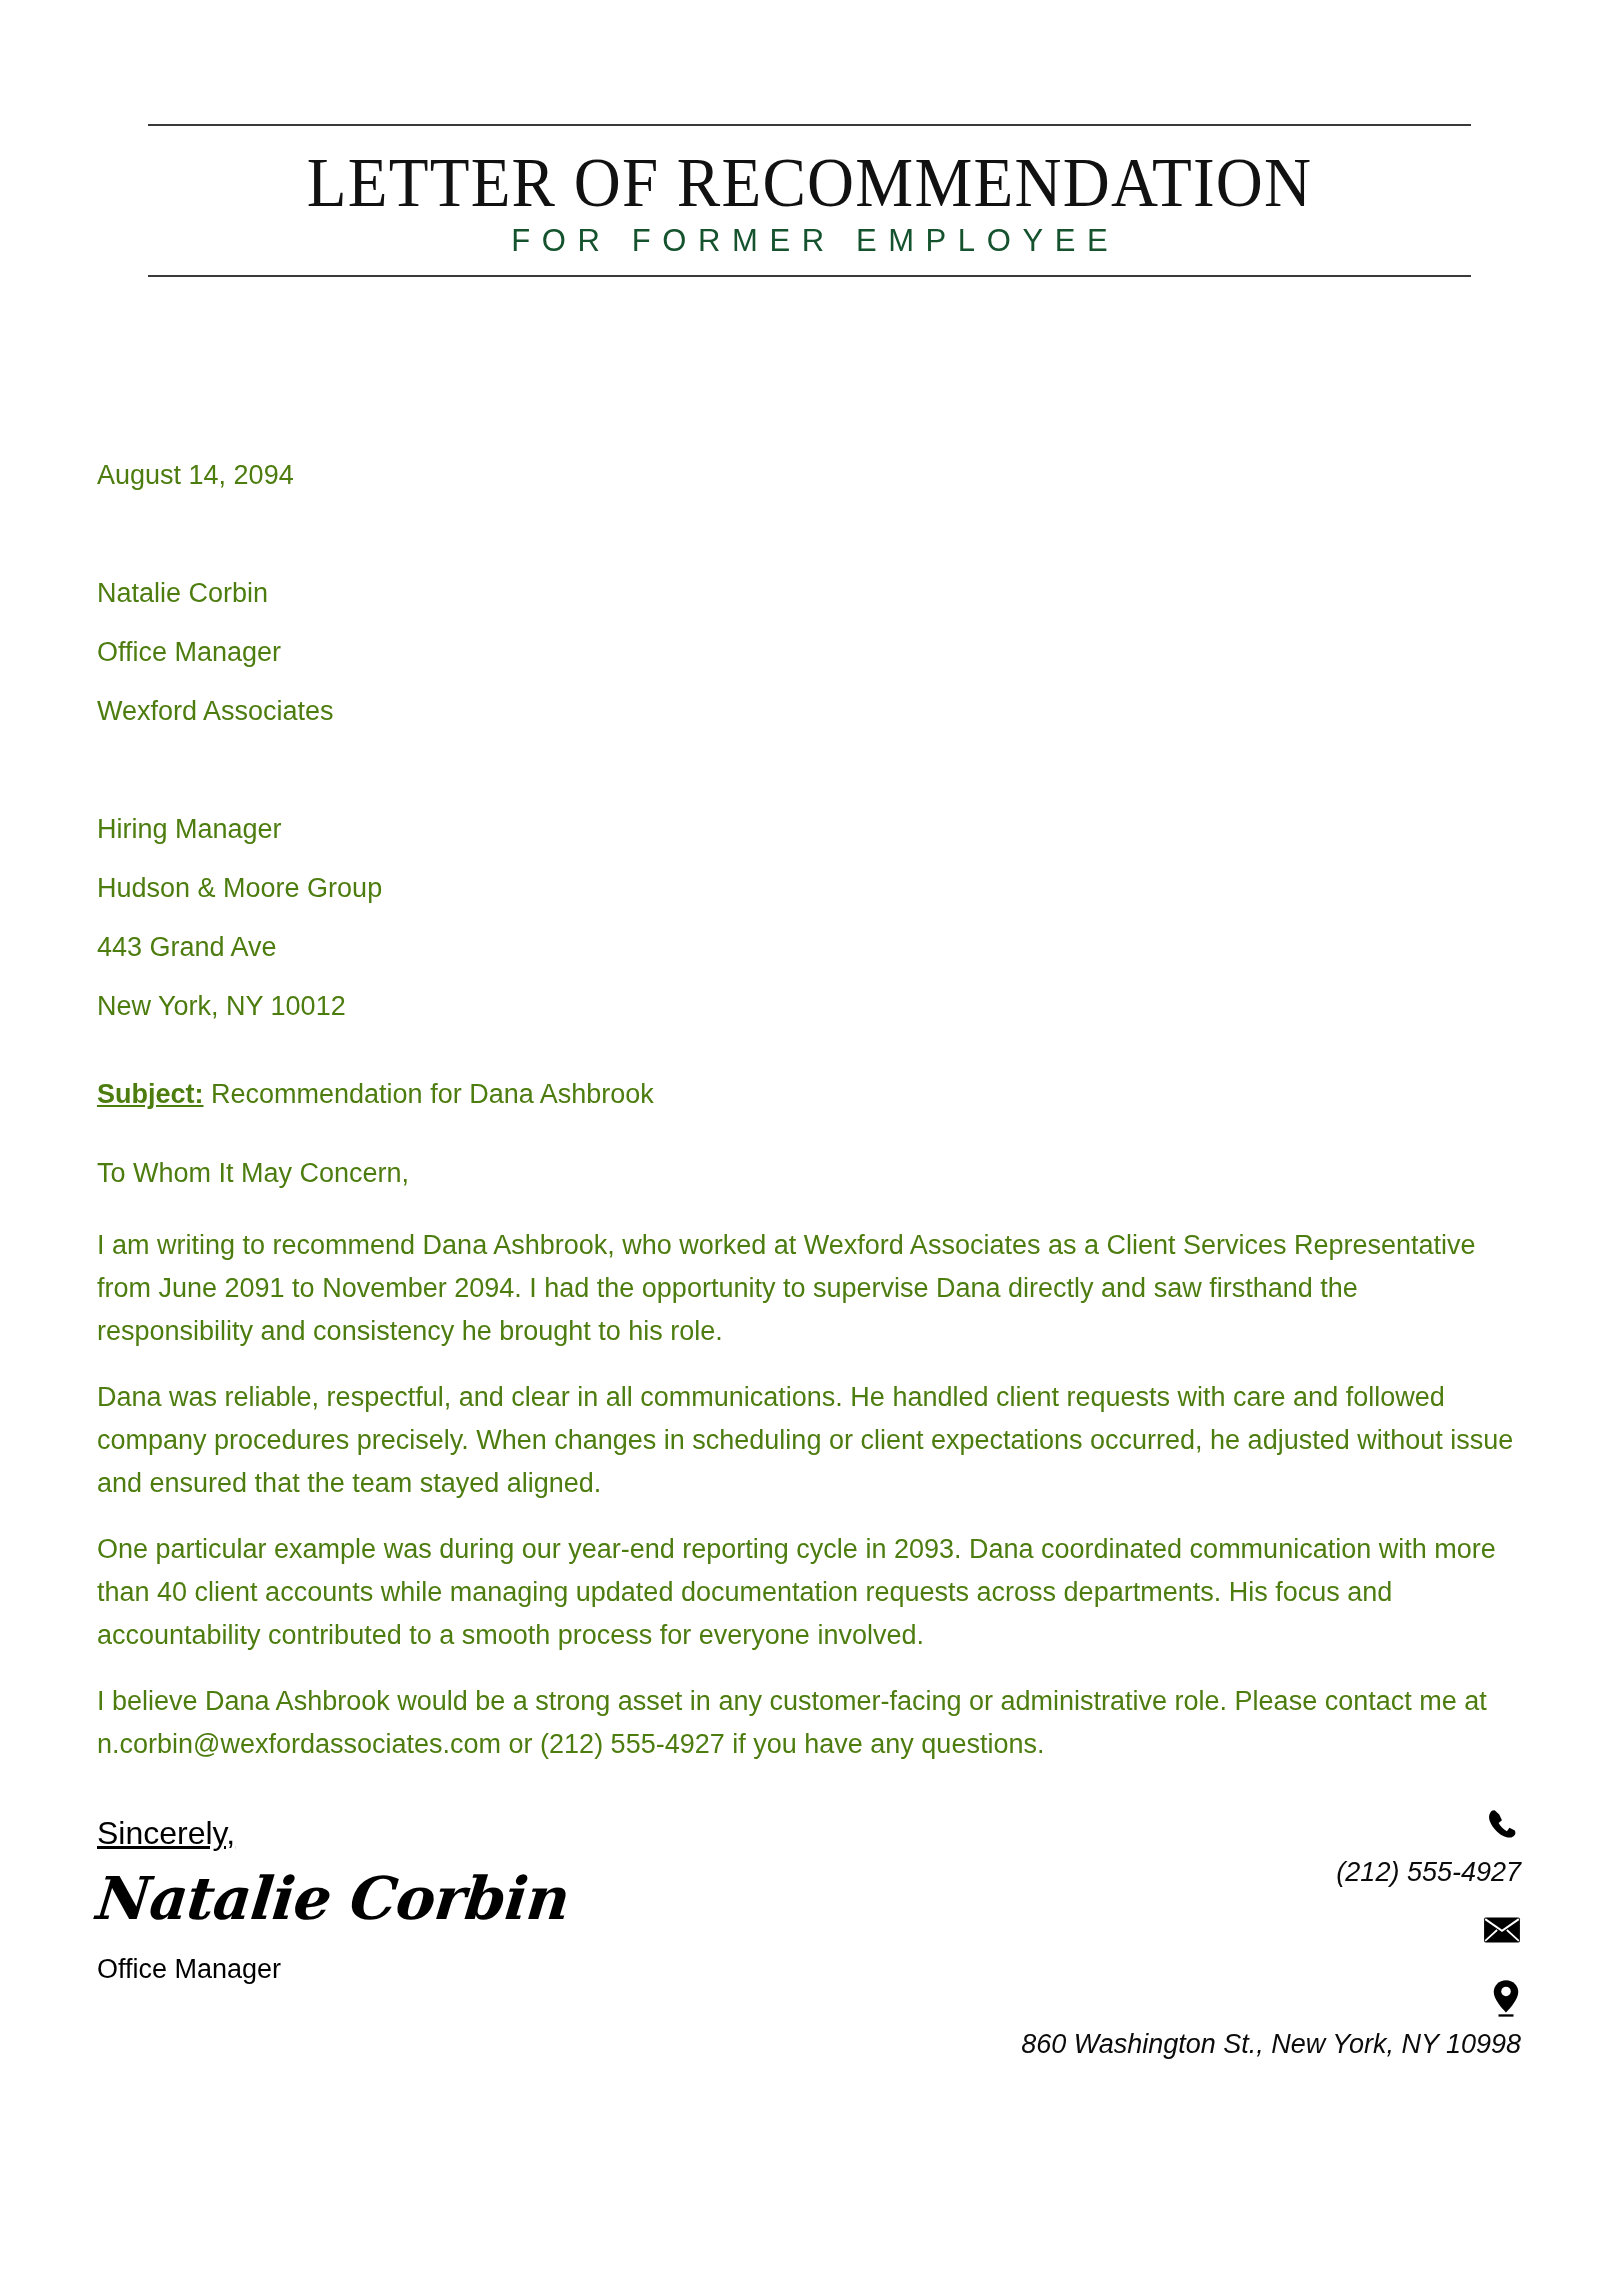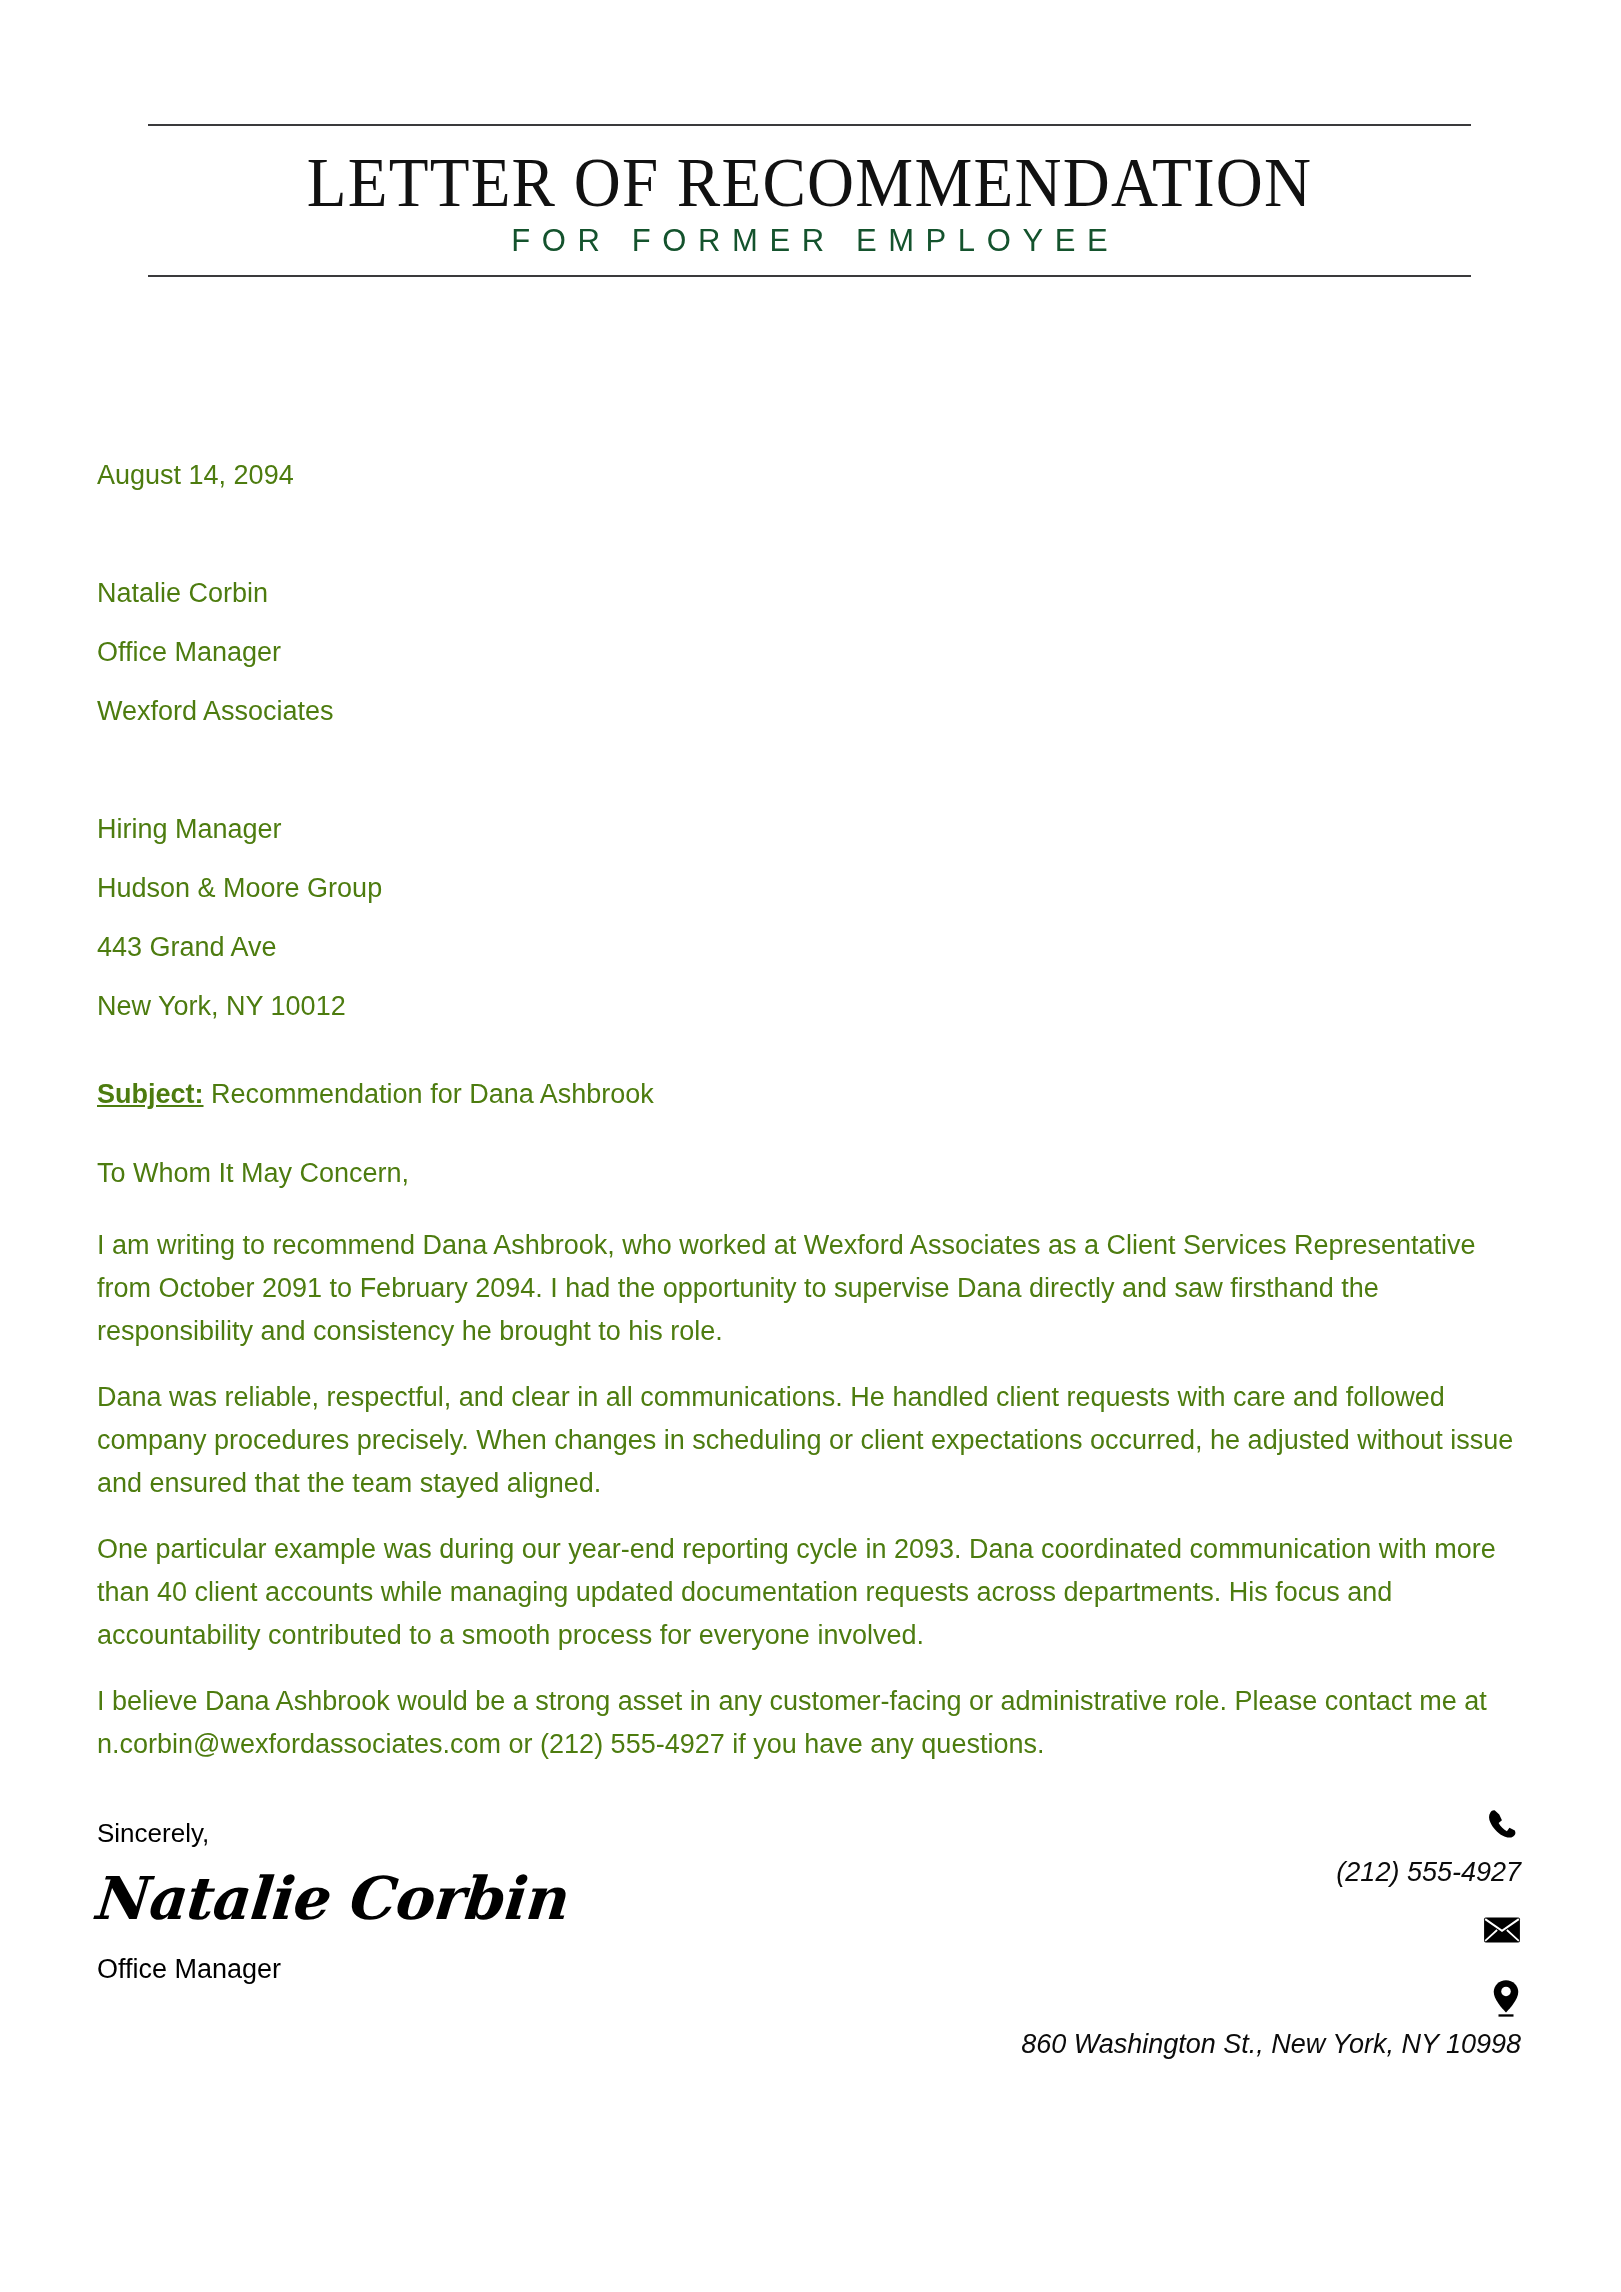--- a/index.html
+++ b/index.html
@@ -101,22 +101,23 @@
   }
 
   
   .sign-block {
     position: absolute;
     left: 97px;
     top: 1813px;
     width: 681px;
   }
   .sincerely {
-    font-size: 26px;
+    font-size: 32px;
     line-height: 41px;
+    text-decoration: underline;
   }
   .signature {
     font-family: "DejaVu Serif", "Liberation Serif", serif;
     font-style: italic;
     font-weight: bold;
     font-size: 59px;
     line-height: 75px;
     letter-spacing: -0.9px;
     color: #000;
     margin-top: 7.2px;
@@ -182,21 +183,21 @@
 
     <div class="line">Hiring Manager</div>
     <div class="line">Hudson &amp; Moore Group</div>
     <div class="line">443 Grand Ave</div>
     <div class="line">New York, NY 10012</div>
 
     <div class="subject-line"><span class="subject-label">Subject:</span><span> Recommendation for Dana Ashbrook</span></div>
 
     <div class="salutation">To Whom It May Concern,</div>
 
-    <p class="para">I am writing to recommend Dana Ashbrook, who worked at Wexford Associates as a Client Services Representative from October 2091 to February 2094. I had the opportunity to supervise Dana directly and saw firsthand the responsibility and consistency he brought to his role.</p>
+    <p class="para">I am writing to recommend Dana Ashbrook, who worked at Wexford Associates as a Client Services Representative from June 2091 to November 2094. I had the opportunity to supervise Dana directly and saw firsthand the responsibility and consistency he brought to his role.</p>
     <p class="para">Dana was reliable, respectful, and clear in all communications. He handled client requests with care and followed company procedures precisely. When changes in scheduling or client expectations occurred, he adjusted without issue and ensured that the team stayed aligned.</p>
     <p class="para">One particular example was during our year-end reporting cycle in 2093. Dana coordinated communication with more than 40 client accounts while managing updated documentation requests across departments. His focus and accountability contributed to a smooth process for everyone involved.</p>
     <p class="para">I believe Dana Ashbrook would be a strong asset in any customer-facing or administrative role. Please contact me at n.corbin@wexfordassociates.com or (212) 555-4927 if you have any questions.</p>
   </div>
 
   <div class="sign-block">
     <div class="sincerely">Sincerely,</div>
     <div class="signature">Natalie Corbin</div>
     <div class="sign-title">Office Manager</div>
   </div>

